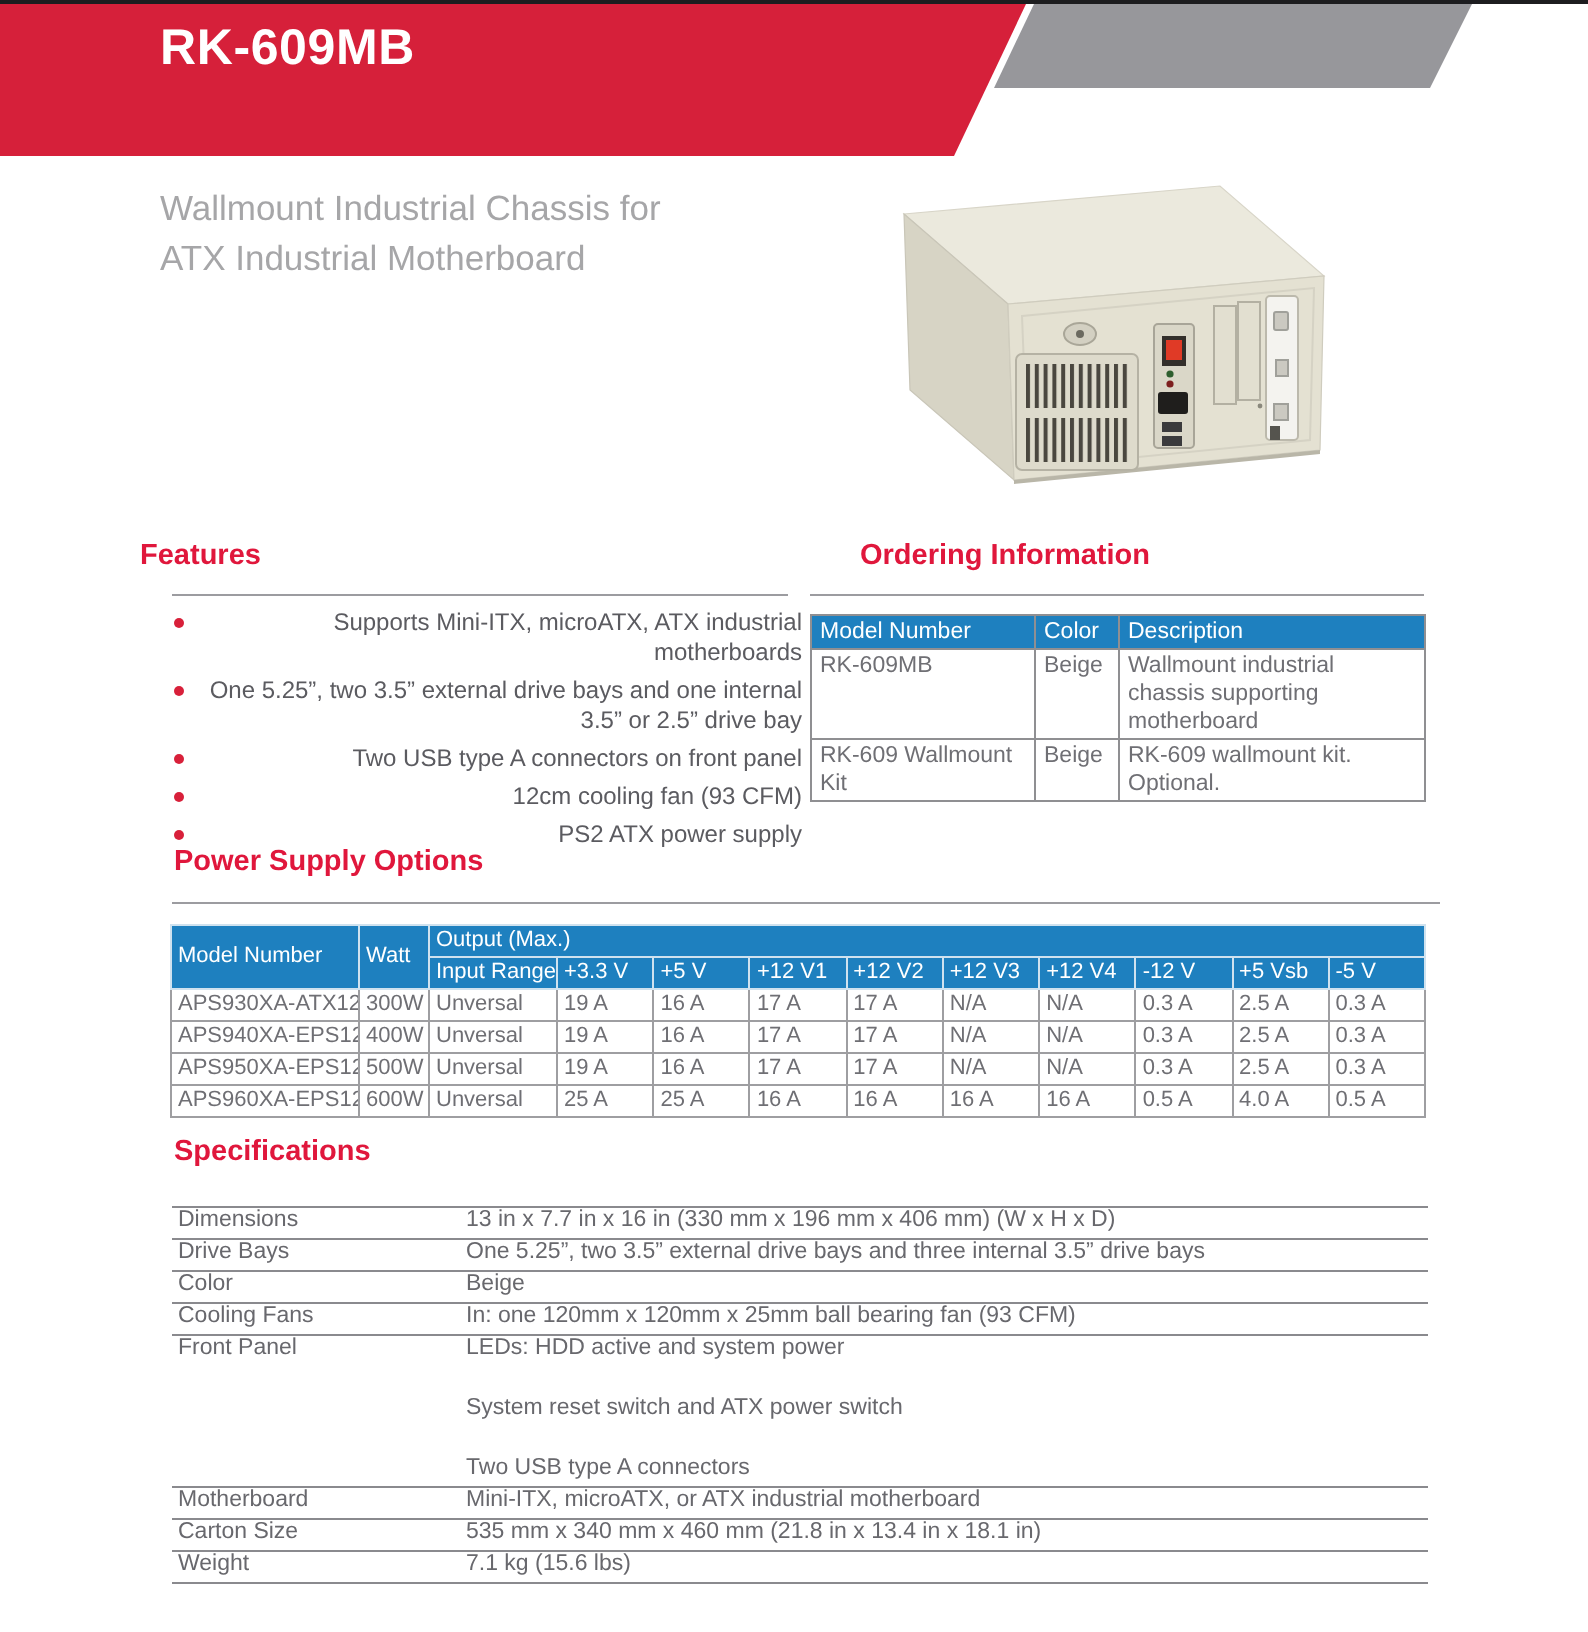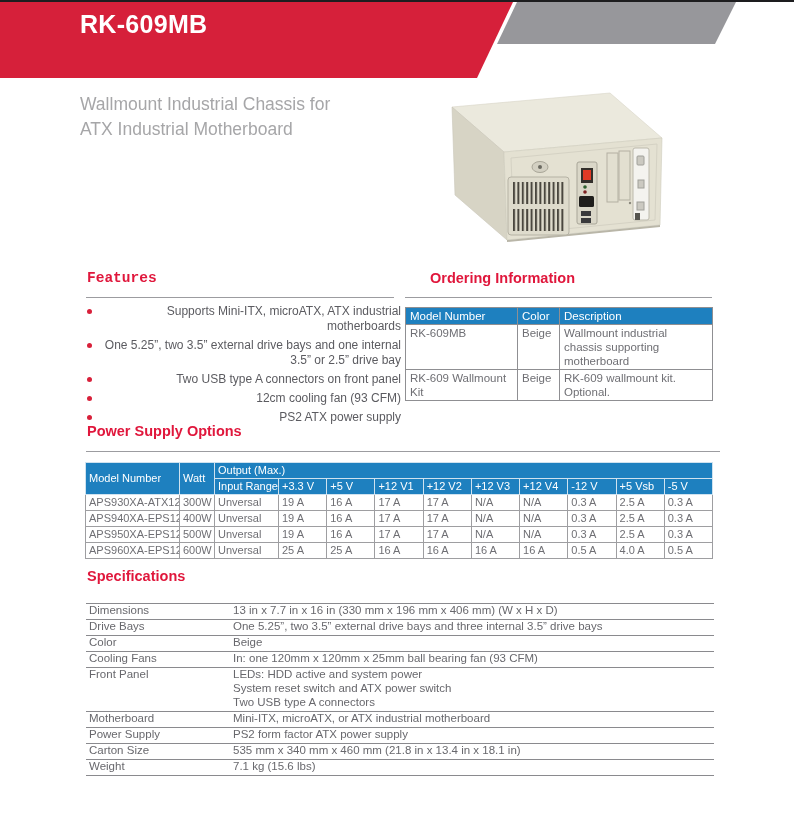--- a/index.html
+++ b/index.html
@@ -11,21 +11,21 @@
   .top-strip { position:absolute; left:0; top:0; width:794px; height:2px; background:#1d1d1f; }
   .header-art { position:absolute; left:0; top:0; }
   .page-title {
     position:absolute; left:80px; top:10px; font-size:25px; font-weight:bold;
     color:#ffffff; letter-spacing:.3px;
   }
   .subtitle { position:absolute; left:80px; top:92px; font-size:17.5px; line-height:25px; color:#A6A6A8; }
   .product-image { position:absolute; left:425px; top:90px; }
 
   .sec { position:absolute; font-size:14.5px; font-weight:bold; color:#E0173C; }
-  .features-h { left:87px; top:270px;font-family:Liberation Mono, monospace; }
+  .features-h { left:70px; top:270px; }
   .ordering-h { left:406px; top:270px;margin-left:24px; }
   .power-h    { left:87px; top:423px; }
   .specs-h    { left:87px; top:568px; }
 
   .rule { position:absolute; height:1px; background:#9C9CA0; }
   .rule-features { left:86px; top:297px; width:308px; }
   .rule-ordering { left:405px; top:297px; width:307px; }
   .rule-power    { left:86px; top:451px; width:634px; }
 
   .features { position:absolute; left:87px; top:304px; width:314px; list-style:none; font-size:12px; color:#5B5B60; }
@@ -52,21 +52,21 @@
   .ptable thead { border:1px solid #9E9EA1; }
   .ptable th.ctr { }
   .ptable tbody tr { height:16px; }
   .ptable thead tr { height:15px; }
 
   .spec-table { position:absolute; left:86px; top:603px; width:628px; font-size:11.5px; color:#68686D; }
   .spec-row { display:flex; border-top:1px solid #8A8A8E; padding:0 0 3px; line-height:12px; }
   .spec-row.last { border-bottom:1px solid #8A8A8E; }
   .spec-label { width:147px; flex:none; padding-left:3px; }
   .spec-value { flex:1; }
-  .spec-line + .spec-line { margin-top:2px; }
+  .spec-line + .spec-line { margin-top:18px; }
 </style>
 </head>
 <body>
 
 <div class="page">
 
   <div class="top-strip"></div>
 
   <svg class="header-art" width="794" height="82">
     <polygon points="0,2 513,2 477,78 0,78" fill="#D6203A"></polygon>
@@ -283,24 +283,20 @@
         <div class="spec-line">LEDs: HDD active and system power</div>
         <div class="spec-line">System reset switch and ATX power switch</div>
         <div class="spec-line">Two USB type A connectors</div>
       </div>
     </div>
     <div class="spec-row">
       <div class="spec-label">Motherboard</div>
       <div class="spec-value">Mini-ITX, microATX, or ATX industrial motherboard</div>
     </div>
     <div class="spec-row">
-      <div class="spec-label">Power Supply</div>
-      <div class="spec-value">PS2 form factor ATX power supply</div>
-    </div>
-    <div class="spec-row">
       <div class="spec-label">Carton Size</div>
       <div class="spec-value">535 mm x 340 mm x 460 mm (21.8 in x 13.4 in x 18.1 in)</div>
     </div>
     <div class="spec-row last">
       <div class="spec-label">Weight</div>
       <div class="spec-value">7.1 kg (15.6 lbs)</div>
     </div>
   </div>
 
 </div>

